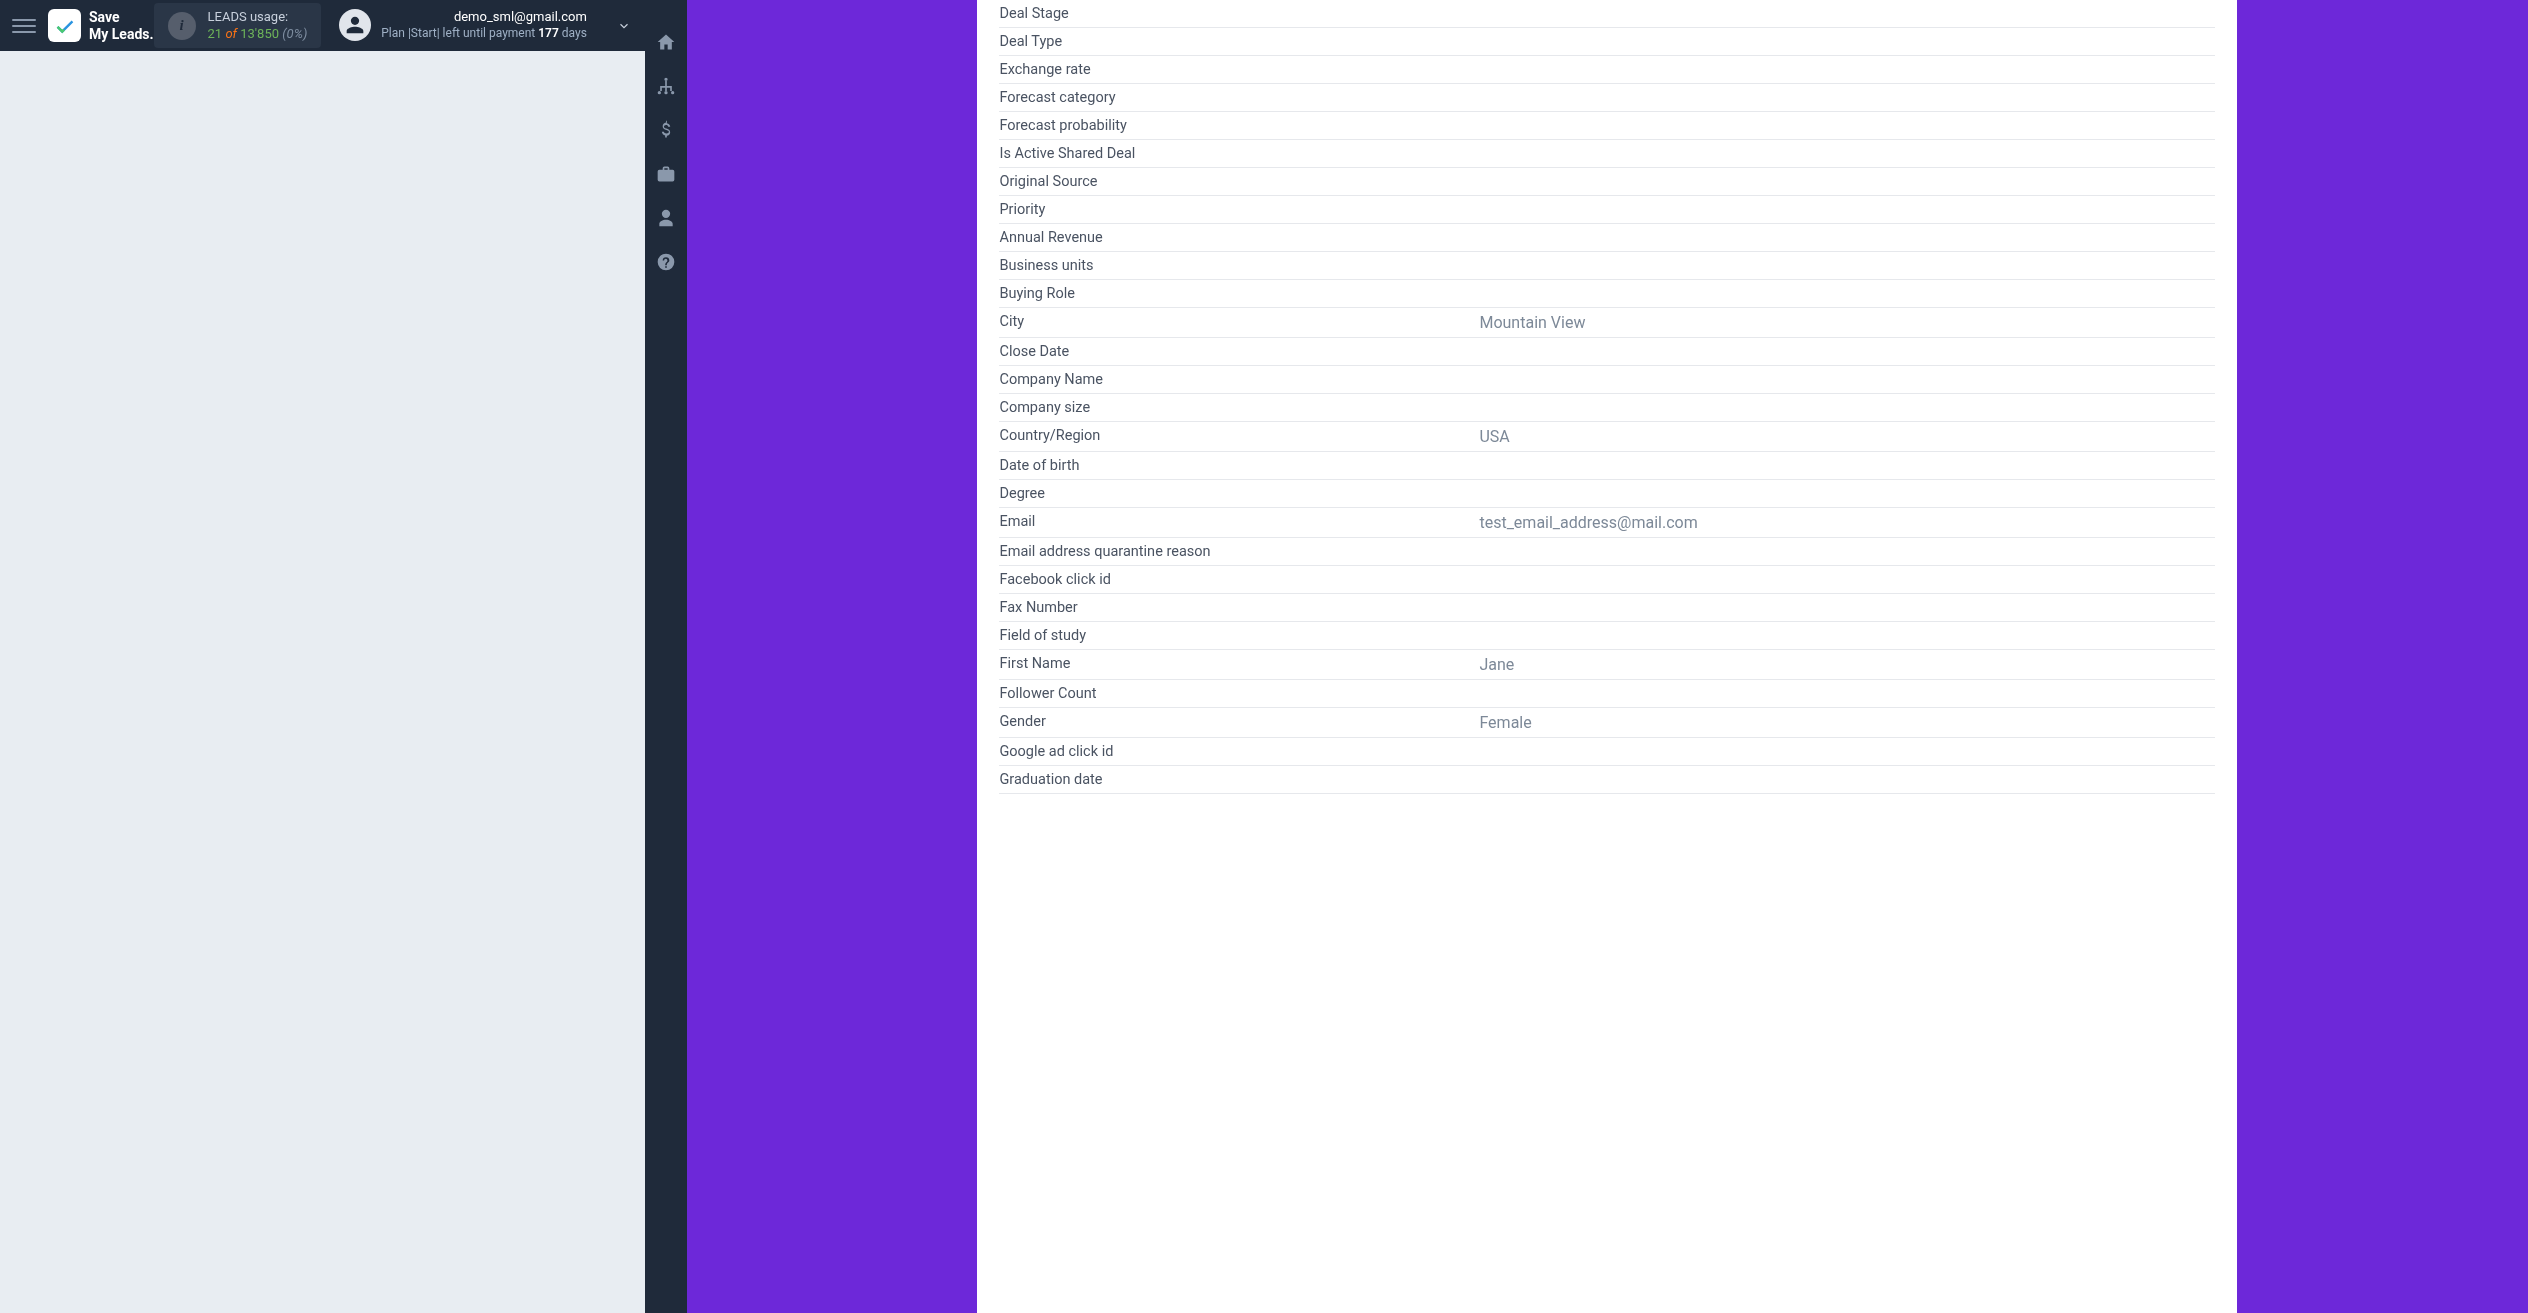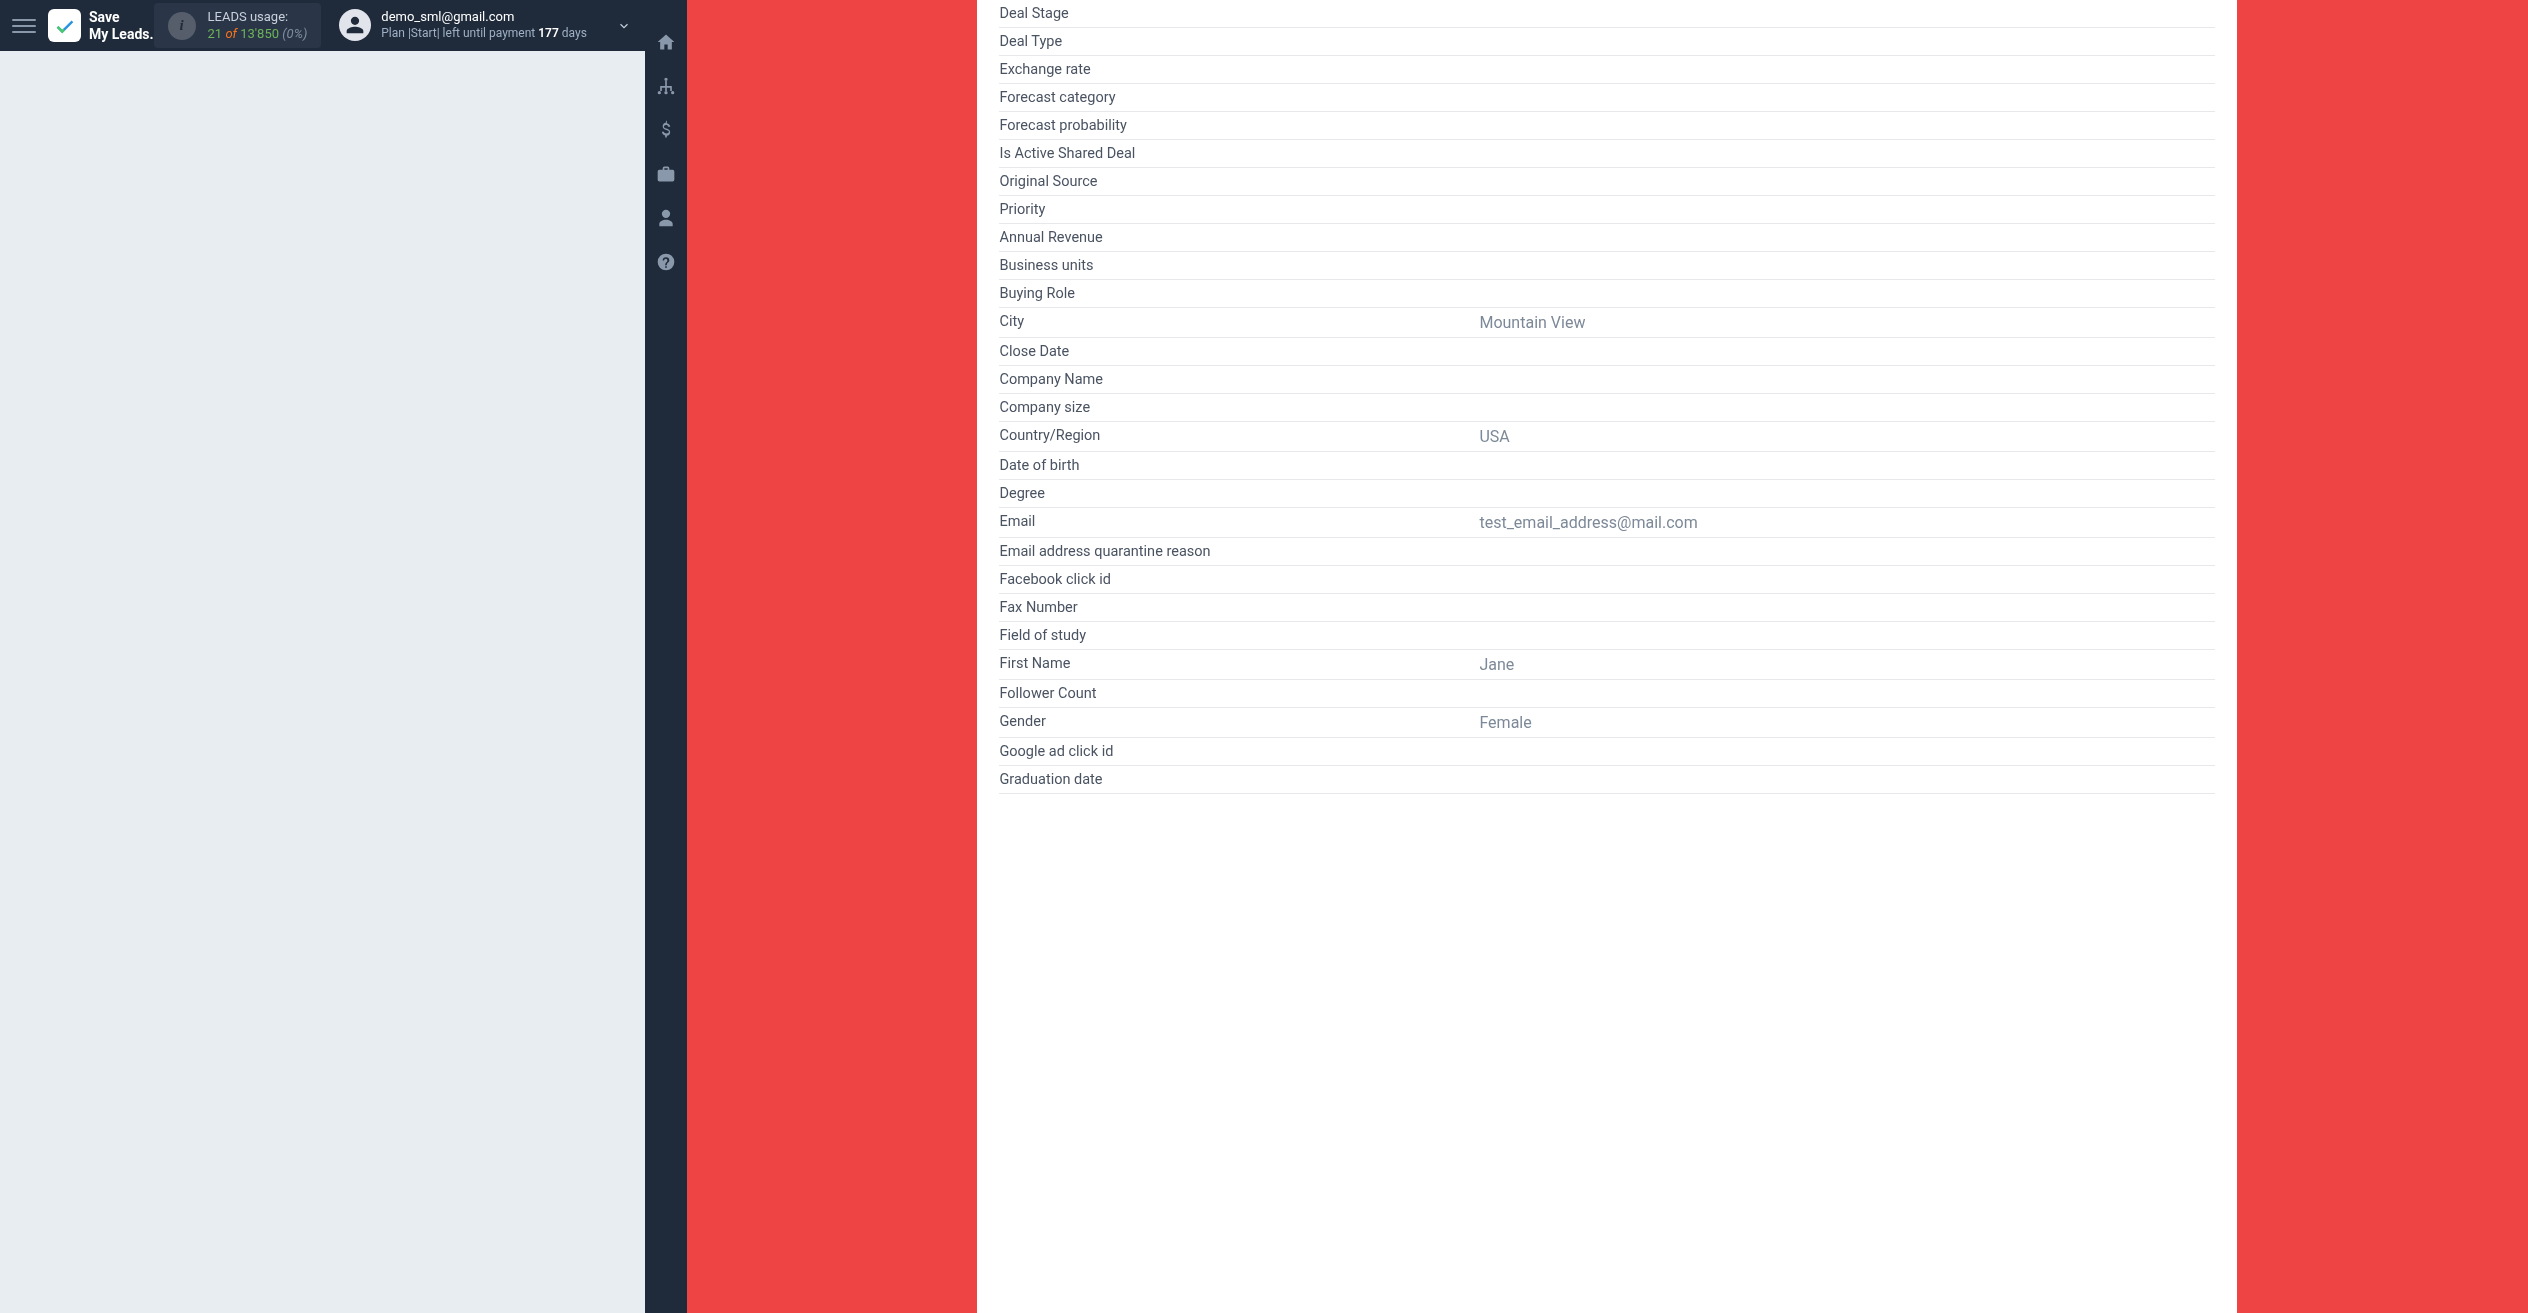--- a/index.html
+++ b/index.html
@@ -115,21 +115,21 @@
       width: 32px;
       height: 32px;
       background: #e1e5eb;
       border-radius: 50%;
       display: flex;
       align-items: center;
       justify-content: center;
     }
     .user-avatar svg { width: 20px; height: 20px; fill: #1f2a3a; }
     .user-text { font-size: 13px; line-height: 1.3; }
-    .user-email { color: #fff; }
+    .user-email { color: #fff; text-align: right; }
     .user-plan { color: #9fb0c5; font-size: 12px; }
     .user-plan .days { color: #fff; font-weight: 600; }
     .header-chevron {
       margin-left: 30px;
       width: 16px;
       height: 16px;
       cursor: pointer;
     }
     .header-chevron svg { width: 14px; height: 14px; stroke: #c8d0dc; fill: none; stroke-width: 2; }
     .body-wrap {
@@ -154,21 +154,21 @@
       justify-content: center;
       cursor: pointer;
     }
     .sidebar-item svg {
       width: 20px;
       height: 20px;
       fill: #8a98ab;
     }
     .content-area {
       flex: 1;
-      background: #ef4444;
+      background: #6d28d9;
       overflow: hidden;
       display: flex;
       justify-content: center;
     }
     .panel {
       background: #fff;
       width: 1260px;
       padding: 0;
       overflow-y: auto;
       height: 100%;

